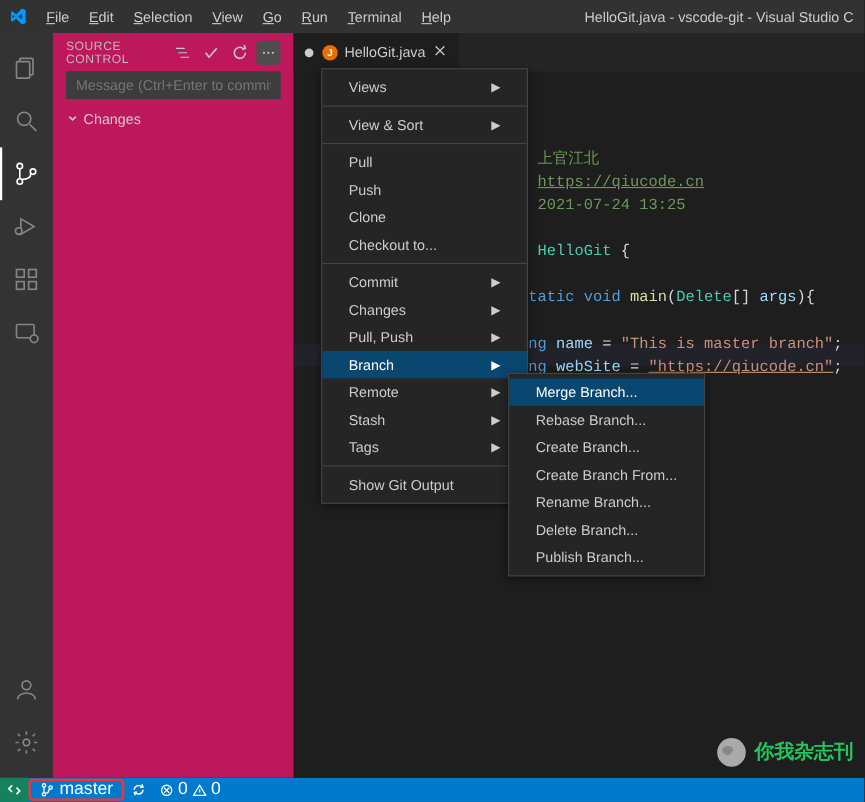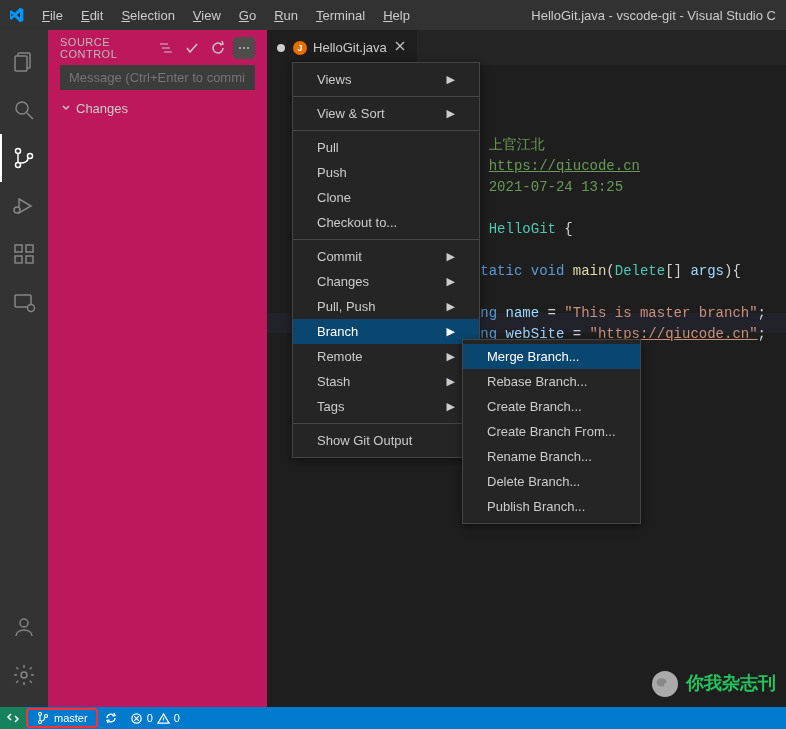--- a/index.html
+++ b/index.html
@@ -238,21 +238,21 @@
       margin-left: 20px;
       font-size: 11px;
     }
 
     .status-bar {
       height: 22px;
       background: #007acc;
       display: flex;
       align-items: center;
       color: #ffffff;
-      font-size: 11px;
+      font-size: 16px;
     }
     .status-item {
       padding: 0 6px;
       height: 100%;
       display: flex;
       align-items: center;
       gap: 4px;
       cursor: pointer;
     }
     .status-branch {

